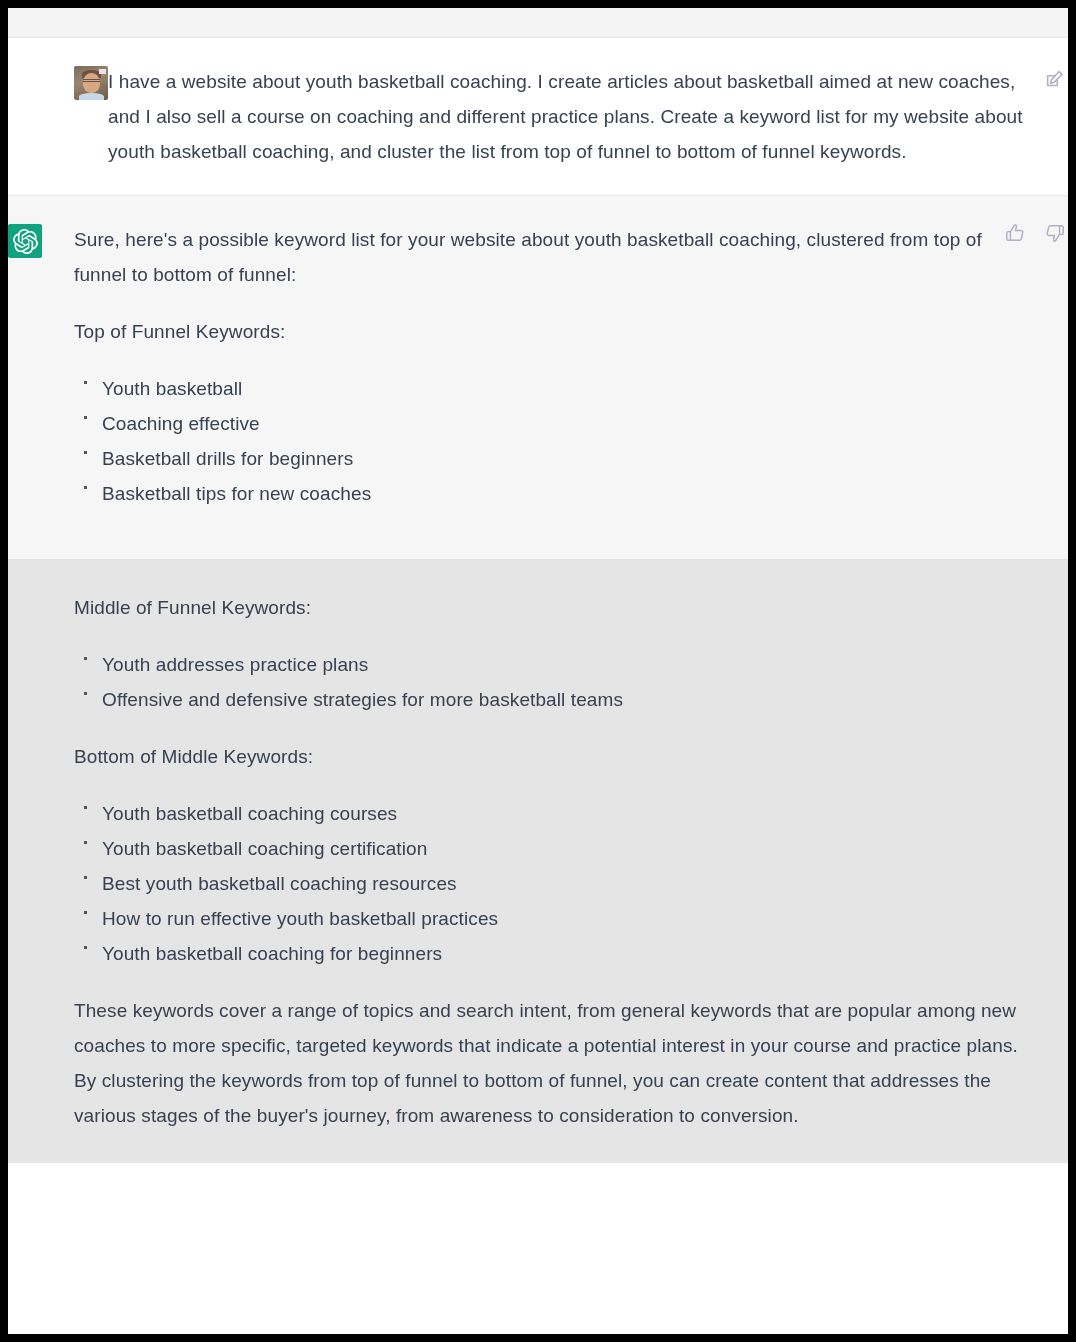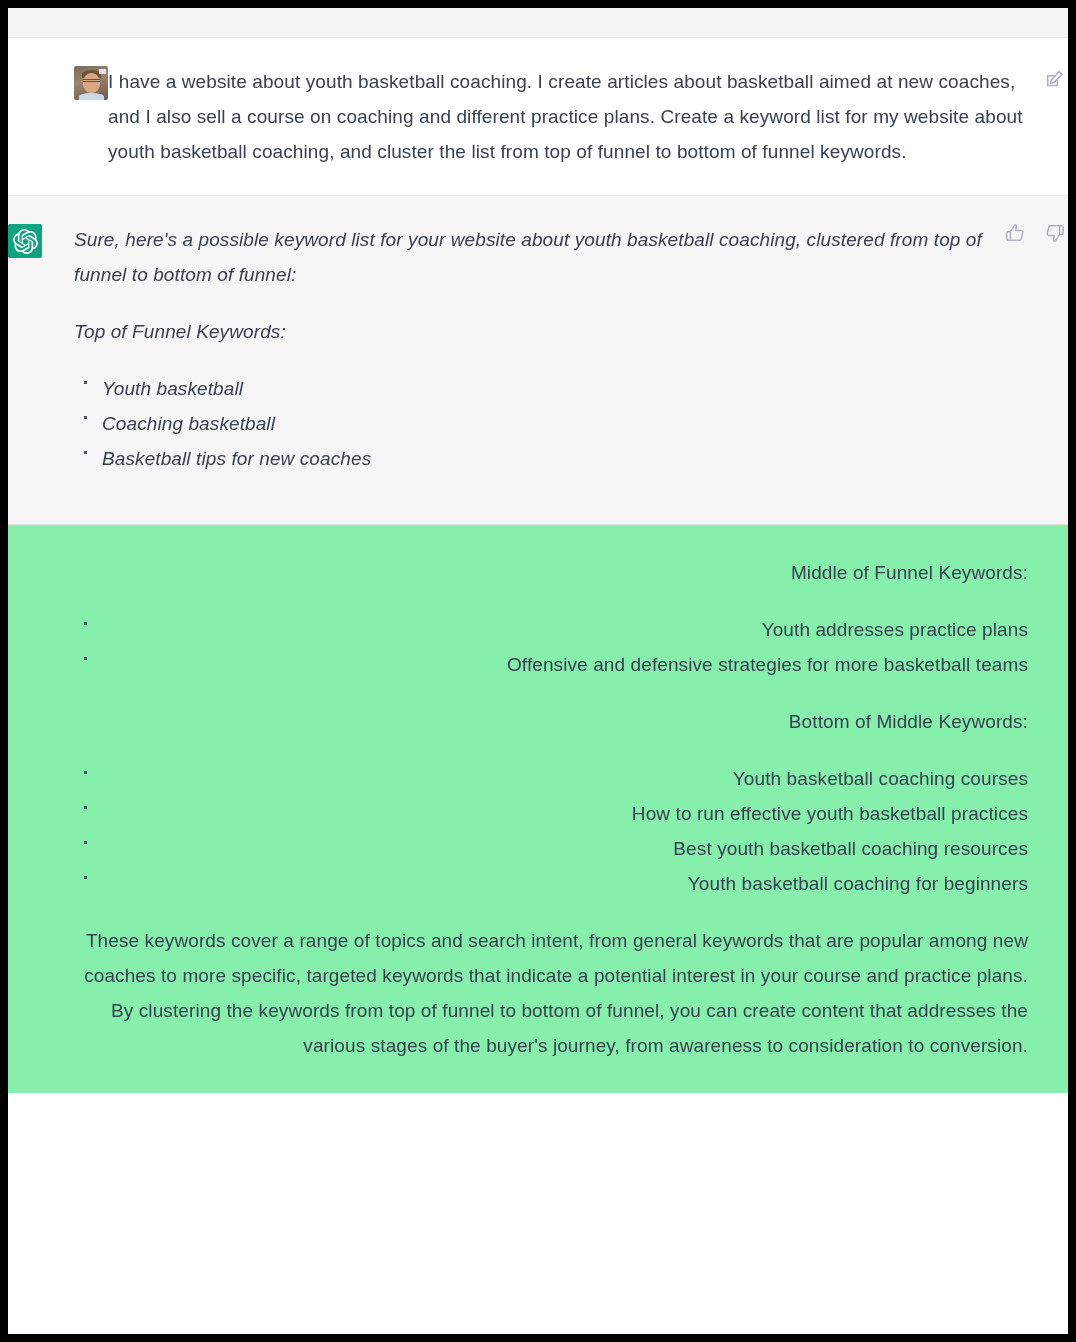--- a/index.html
+++ b/index.html
@@ -36,21 +36,20 @@
     position: relative;
     box-sizing: border-box;
     padding: 26px 0 26px 0;
   }
   .msg-user {
     background: #ffffff;
     border-bottom: 1px solid #e8e8ea;
   }
   .msg-assistant {
     background: #f6f6f7;
-    font-style: italic;
   }
   .msg-inner {
     position: relative;
     display: flex;
     align-items: flex-start;
     padding-left: 66px;
     padding-right: 40px;
   }
 
   
@@ -176,24 +175,23 @@
   }
   .icon-btn svg { display: block; }
 
   
   .seam {
     height: 1px;
     background: #e2e2e4;
     width: 100%;
   }
   .assistant-part-2 {
-    background: #86efac;
+    background: #e5e5e5;
     padding: 30px 40px 30px 66px;
     box-sizing: border-box;
-    text-align: right;
   }
 </style>
 </head>
 <body>
 
 <div class="screen">
 
   <div class="top-strip"></div>
 
   <div class="msg msg-user">
@@ -229,21 +227,22 @@
           <path d="M22.28 9.82a5.98 5.98 0 0 0-.52-4.91 6.05 6.05 0 0 0-6.51-2.9A6.07 6.07 0 0 0 4.98 4.18 5.98 5.98 0 0 0 .99 7.08a6.05 6.05 0 0 0 .74 7.1 5.98 5.98 0 0 0 .51 4.91 6.05 6.05 0 0 0 6.52 2.9A5.98 5.98 0 0 0 13.26 24a6.05 6.05 0 0 0 5.77-4.19 5.98 5.98 0 0 0 3.99-2.9 6.05 6.05 0 0 0-.74-7.09Zm-9.02 12.6a4.48 4.48 0 0 1-2.88-1.04l.14-.08 4.78-2.76a.79.79 0 0 0 .39-.68v-6.74l2.02 1.17a.07.07 0 0 1 .04.05v5.58a4.5 4.5 0 0 1-4.49 4.5Zm-9.66-4.13a4.47 4.47 0 0 1-.54-3.01l.14.09 4.79 2.76a.77.77 0 0 0 .78 0l5.84-3.37v2.33a.08.08 0 0 1-.03.06L9.74 19.95a4.5 4.5 0 0 1-6.14-1.65ZM2.34 7.9a4.48 4.48 0 0 1 2.34-1.97V11.6a.77.77 0 0 0 .39.68l5.81 3.35-2.02 1.17a.07.07 0 0 1-.07 0L4 14.01A4.5 4.5 0 0 1 2.34 7.9Zm16.62 3.87-5.84-3.4L15.13 7.2a.07.07 0 0 1 .07 0l4.83 2.79a4.49 4.49 0 0 1-.68 8.1v-5.66a.8.8 0 0 0-.39-.67Zm2.01-3.02-.14-.09-4.78-2.79a.78.78 0 0 0-.79 0L9.43 9.24V6.91a.07.07 0 0 1 .03-.06l4.83-2.79a4.49 4.49 0 0 1 6.68 4.65ZM8.33 12.87 6.3 11.7a.08.08 0 0 1-.04-.06V6.08a4.49 4.49 0 0 1 7.37-3.45l-.14.08L8.71 5.47a.79.79 0 0 0-.39.68l-.01 6.72Zm1.1-2.36 2.6-1.5 2.6 1.5v3l-2.6 1.5-2.6-1.5v-3Z"></path>
         </svg>
       </div>
 
       <div class="content">
         <p>Sure, here's a possible keyword list for your website about youth basketball coaching, clustered from top of funnel to bottom of funnel:</p>
 
         <p>Top of Funnel Keywords:</p>
         <ul>
           <li><span class="bullet"></span><span>Youth basketball</span></li>
-          <li><span class="bullet"></span><span>Coaching basketball</span></li>
+          <li><span class="bullet"></span><span>Coaching effective</span></li>
+          <li><span class="bullet"></span><span>Basketball drills for beginners</span></li>
           <li><span class="bullet"></span><span>Basketball tips for new coaches</span></li>
         </ul>
       </div>
 
       <div class="assistant-actions">
         <a class="icon-btn" href="#">
           <svg viewBox="0 0 24 24" width="22" height="22" fill="none" stroke="currentColor" stroke-width="1.6" stroke-linecap="round" stroke-linejoin="round">
             <path d="M7 10.5 L7 20 L4.6 20 A1.6 1.6 0 0 1 3 18.4 L3 12.1 A1.6 1.6 0 0 1 4.6 10.5 Z"></path>
             <path d="M7 10.5 L11.4 3.6 A1.3 1.3 0 0 1 13.6 4.9 L12.6 9.2 L18.6 9.2 A1.9 1.9 0 0 1 20.4 11.6 L18.9 18.3 A2.1 2.1 0 0 1 16.9 20 L7 20"></path>
           </svg>
@@ -265,22 +264,23 @@
 
       <p>Middle of Funnel Keywords:</p>
       <ul>
         <li><span class="bullet"></span><span>Youth addresses practice plans</span></li>
         <li><span class="bullet"></span><span>Offensive and defensive strategies for more basketball teams</span></li>
       </ul>
 
       <p>Bottom of Middle Keywords:</p>
       <ul>
         <li><span class="bullet"></span><span>Youth basketball coaching courses</span></li>
+        <li><span class="bullet"></span><span>Youth basketball coaching certification</span></li>
+        <li><span class="bullet"></span><span>Best youth basketball coaching resources</span></li>
         <li><span class="bullet"></span><span>How to run effective youth basketball practices</span></li>
-        <li><span class="bullet"></span><span>Best youth basketball coaching resources</span></li>
         <li><span class="bullet"></span><span>Youth basketball coaching for beginners</span></li>
       </ul>
 
       <p>These keywords cover a range of topics and search intent, from general keywords that are popular among new coaches to more specific, targeted keywords that indicate a potential interest in your course and practice plans. By clustering the keywords from top of funnel to bottom of funnel, you can create content that addresses the various stages of the buyer's journey, from awareness to consideration to conversion.</p>
     </div>
   </div>
 
 </div>
 
 </body></html>

